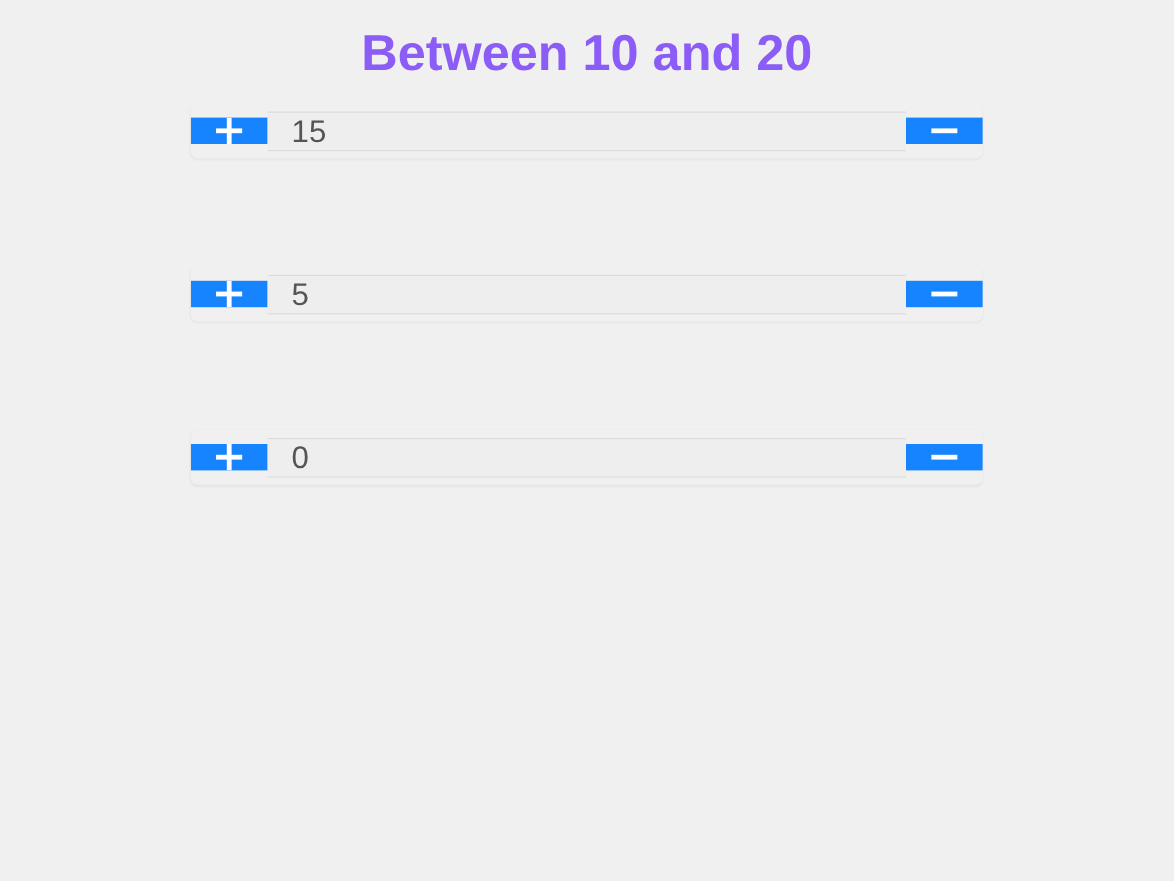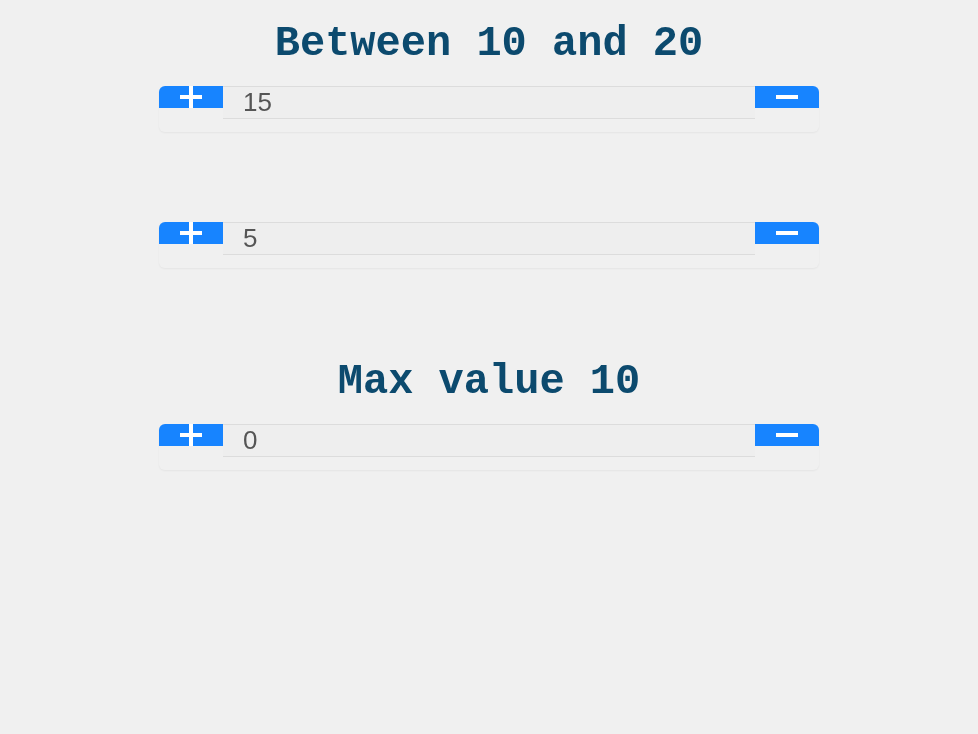--- a/index.html
+++ b/index.html
@@ -20,26 +20,25 @@
     }
     .stepper-group {
       display: flex;
       flex-direction: column;
       align-items: center;
       gap: 18px;
     }
     .stepper-title {
       font-size: 42px;
       font-weight: 600;
-      color: #0c4a6e;
-      font-family: Liberation Mono, monospace;
+      color: #8b5cf6;
     }
     .stepper-control {
       display: flex;
-      align-items: flex-start;
+      align-items: center;
       width: 660px;
       height: 46px;
       border-radius: 6px;
       overflow: hidden;
       box-shadow: 0 1px 2px rgba(0,0,0,0.05);
     }
     .stepper-btn {
       width: 64px;
       background: #1784ff;
       border: none;
@@ -96,21 +95,20 @@
     <input class="stepper-input" type="text" value="5" style="">
     <button class="stepper-btn">
       <svg width="22" height="22" viewBox="0 0 22 22">
         <rect x="0" y="9" width="22" height="4" fill="#ffffff"></rect>
       </svg>
     </button>
   </div>
 </div>
 
 <div class="stepper-group">
-  <div class="stepper-title">Max value 10</div>
   <div class="stepper-control">
     <button class="stepper-btn">
       <svg width="22" height="22" viewBox="0 0 22 22">
         <rect x="9" y="0" width="4" height="22" fill="#ffffff"></rect>
         <rect x="0" y="9" width="22" height="4" fill="#ffffff"></rect>
       </svg>
     </button>
     <input class="stepper-input" type="text" value="0" style="">
     <button class="stepper-btn">
       <svg width="22" height="22" viewBox="0 0 22 22">

